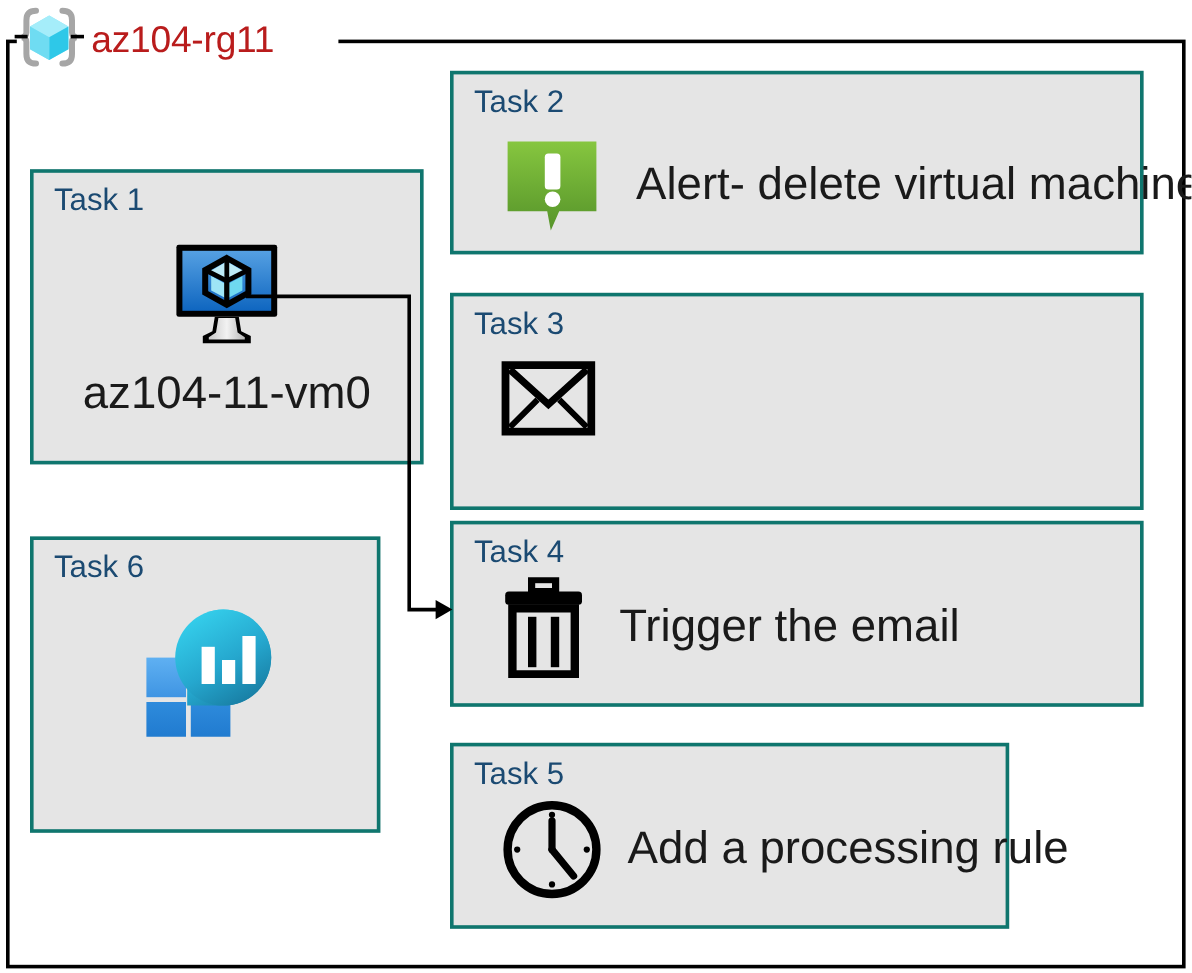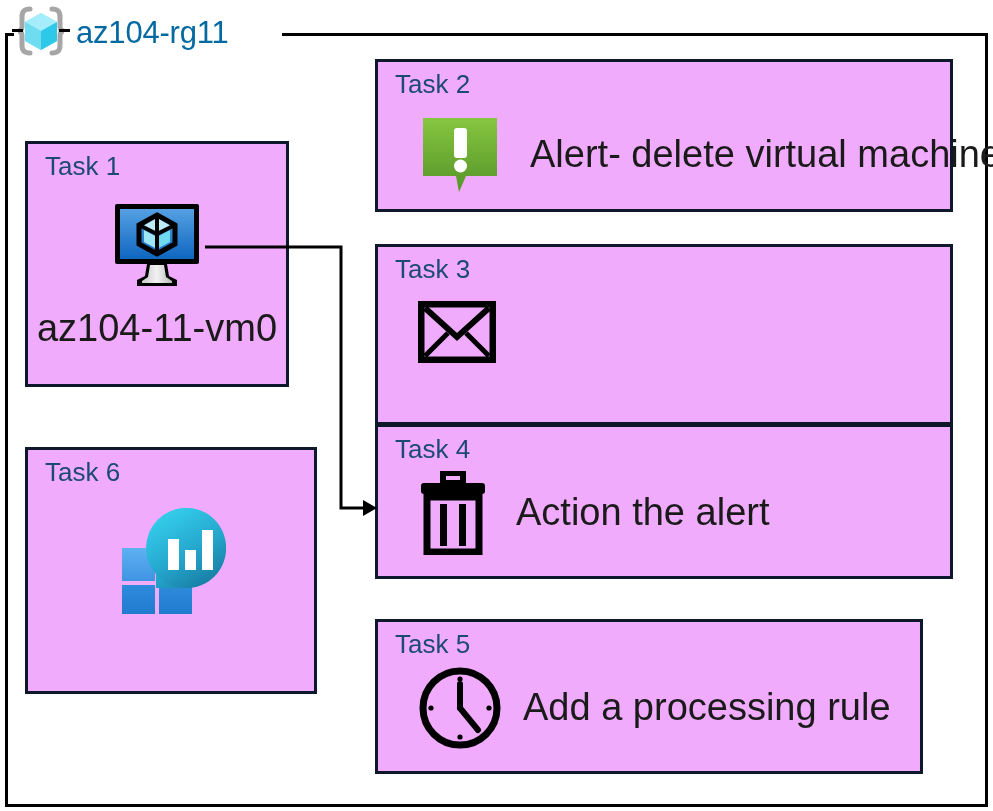--- a/index.html
+++ b/index.html
@@ -50,32 +50,32 @@
     gap: 6px;
   }
   .rg-icon {
     width: 58px;
     height: 54px;
     position: relative;
     flex: 0 0 auto;
   }
   .rg-title {
     font-size: 31px;
-    color: #0369a1;
+    color: #b91c1c;
     line-height: 1;
     letter-spacing: -0.2px;
     white-space: nowrap;
   }
 
   
   .task-box {
     position: absolute;
     box-sizing: border-box;
-    background: #f0abfc;
-    border: 3px solid #0f172a;
+    background: #e5e5e5;
+    border: 3px solid #0f766e;
     text-decoration: underline;
   }
   .task-label {
     position: absolute;
     left: 17px;
     top: 8px;
     font-size: 26px;
     color: #1B4A72;
     line-height: 1.1;
     white-space: nowrap;
@@ -105,26 +105,26 @@
   
   .box-right .row {
     position: absolute;
     left: 40px;
     display: flex;
     align-items: center;
     gap: 28px;
   }
 
   
-  #task1 { left: 25px;  top: 141px; width: 264px; height: 246px; padding-left: 11px; }
+  #task1 { left: 25px;  top: 141px; width: 328px; height: 246px; padding-left: 11px; }
   #task6 { left: 25px;  top: 447px; width: 292px; height: 247px; }
   #task2 { left: 375px; top: 59px;  width: 578px; height: 153px; }
   #task3 { left: 375px; top: 244px; width: 578px; height: 181px; }
-  #task4 { left: 375px; top: 424px; width: 578px; height: 155px; }
-  #task5 { left: 375px; top: 619px; width: 548px; height: 155px; }
+  #task4 { left: 375px; top: 434px; width: 578px; height: 155px; }
+  #task5 { left: 375px; top: 619px; width: 466px; height: 155px; }
 
   
   .connector { position: absolute; left: 0; top: 0; pointer-events: none; }
 
   
   .icon-svg { display: block; }
 </style>
 </head>
 <body>
 
@@ -263,21 +263,21 @@
           <rect x="25" y="2" width="20" height="10" fill="none" stroke="#000000" stroke-width="6"></rect>
 
           <rect x="3" y="12" width="64" height="11" rx="3" fill="#000000"></rect>
 
           <path d="M9 26 L61 26 L61 81 L9 81 Z" fill="none" stroke="#000000" stroke-width="7"></path>
 
           <rect x="22" y="33" width="7" height="42" fill="#000000"></rect>
           <rect x="41" y="33" width="7" height="42" fill="#000000"></rect>
         </svg>
       </div>
-      <div class="task-text">Action the alert</div>
+      <div class="task-text">Trigger the email</div>
     </div>
   </div>
 
   <div class="task-box box-right" id="task5">
     <div class="task-label">Task 5</div>
     <div class="row" style="top:44px;gap:21px;">
       <div>
         <svg class="icon-svg" width="84" height="84" viewBox="0 0 84 84">
           <circle cx="42" cy="42" r="37" fill="none" stroke="#000000" stroke-width="7"></circle>
           <circle cx="42" cy="13" r="2.6" fill="#000000"></circle>

